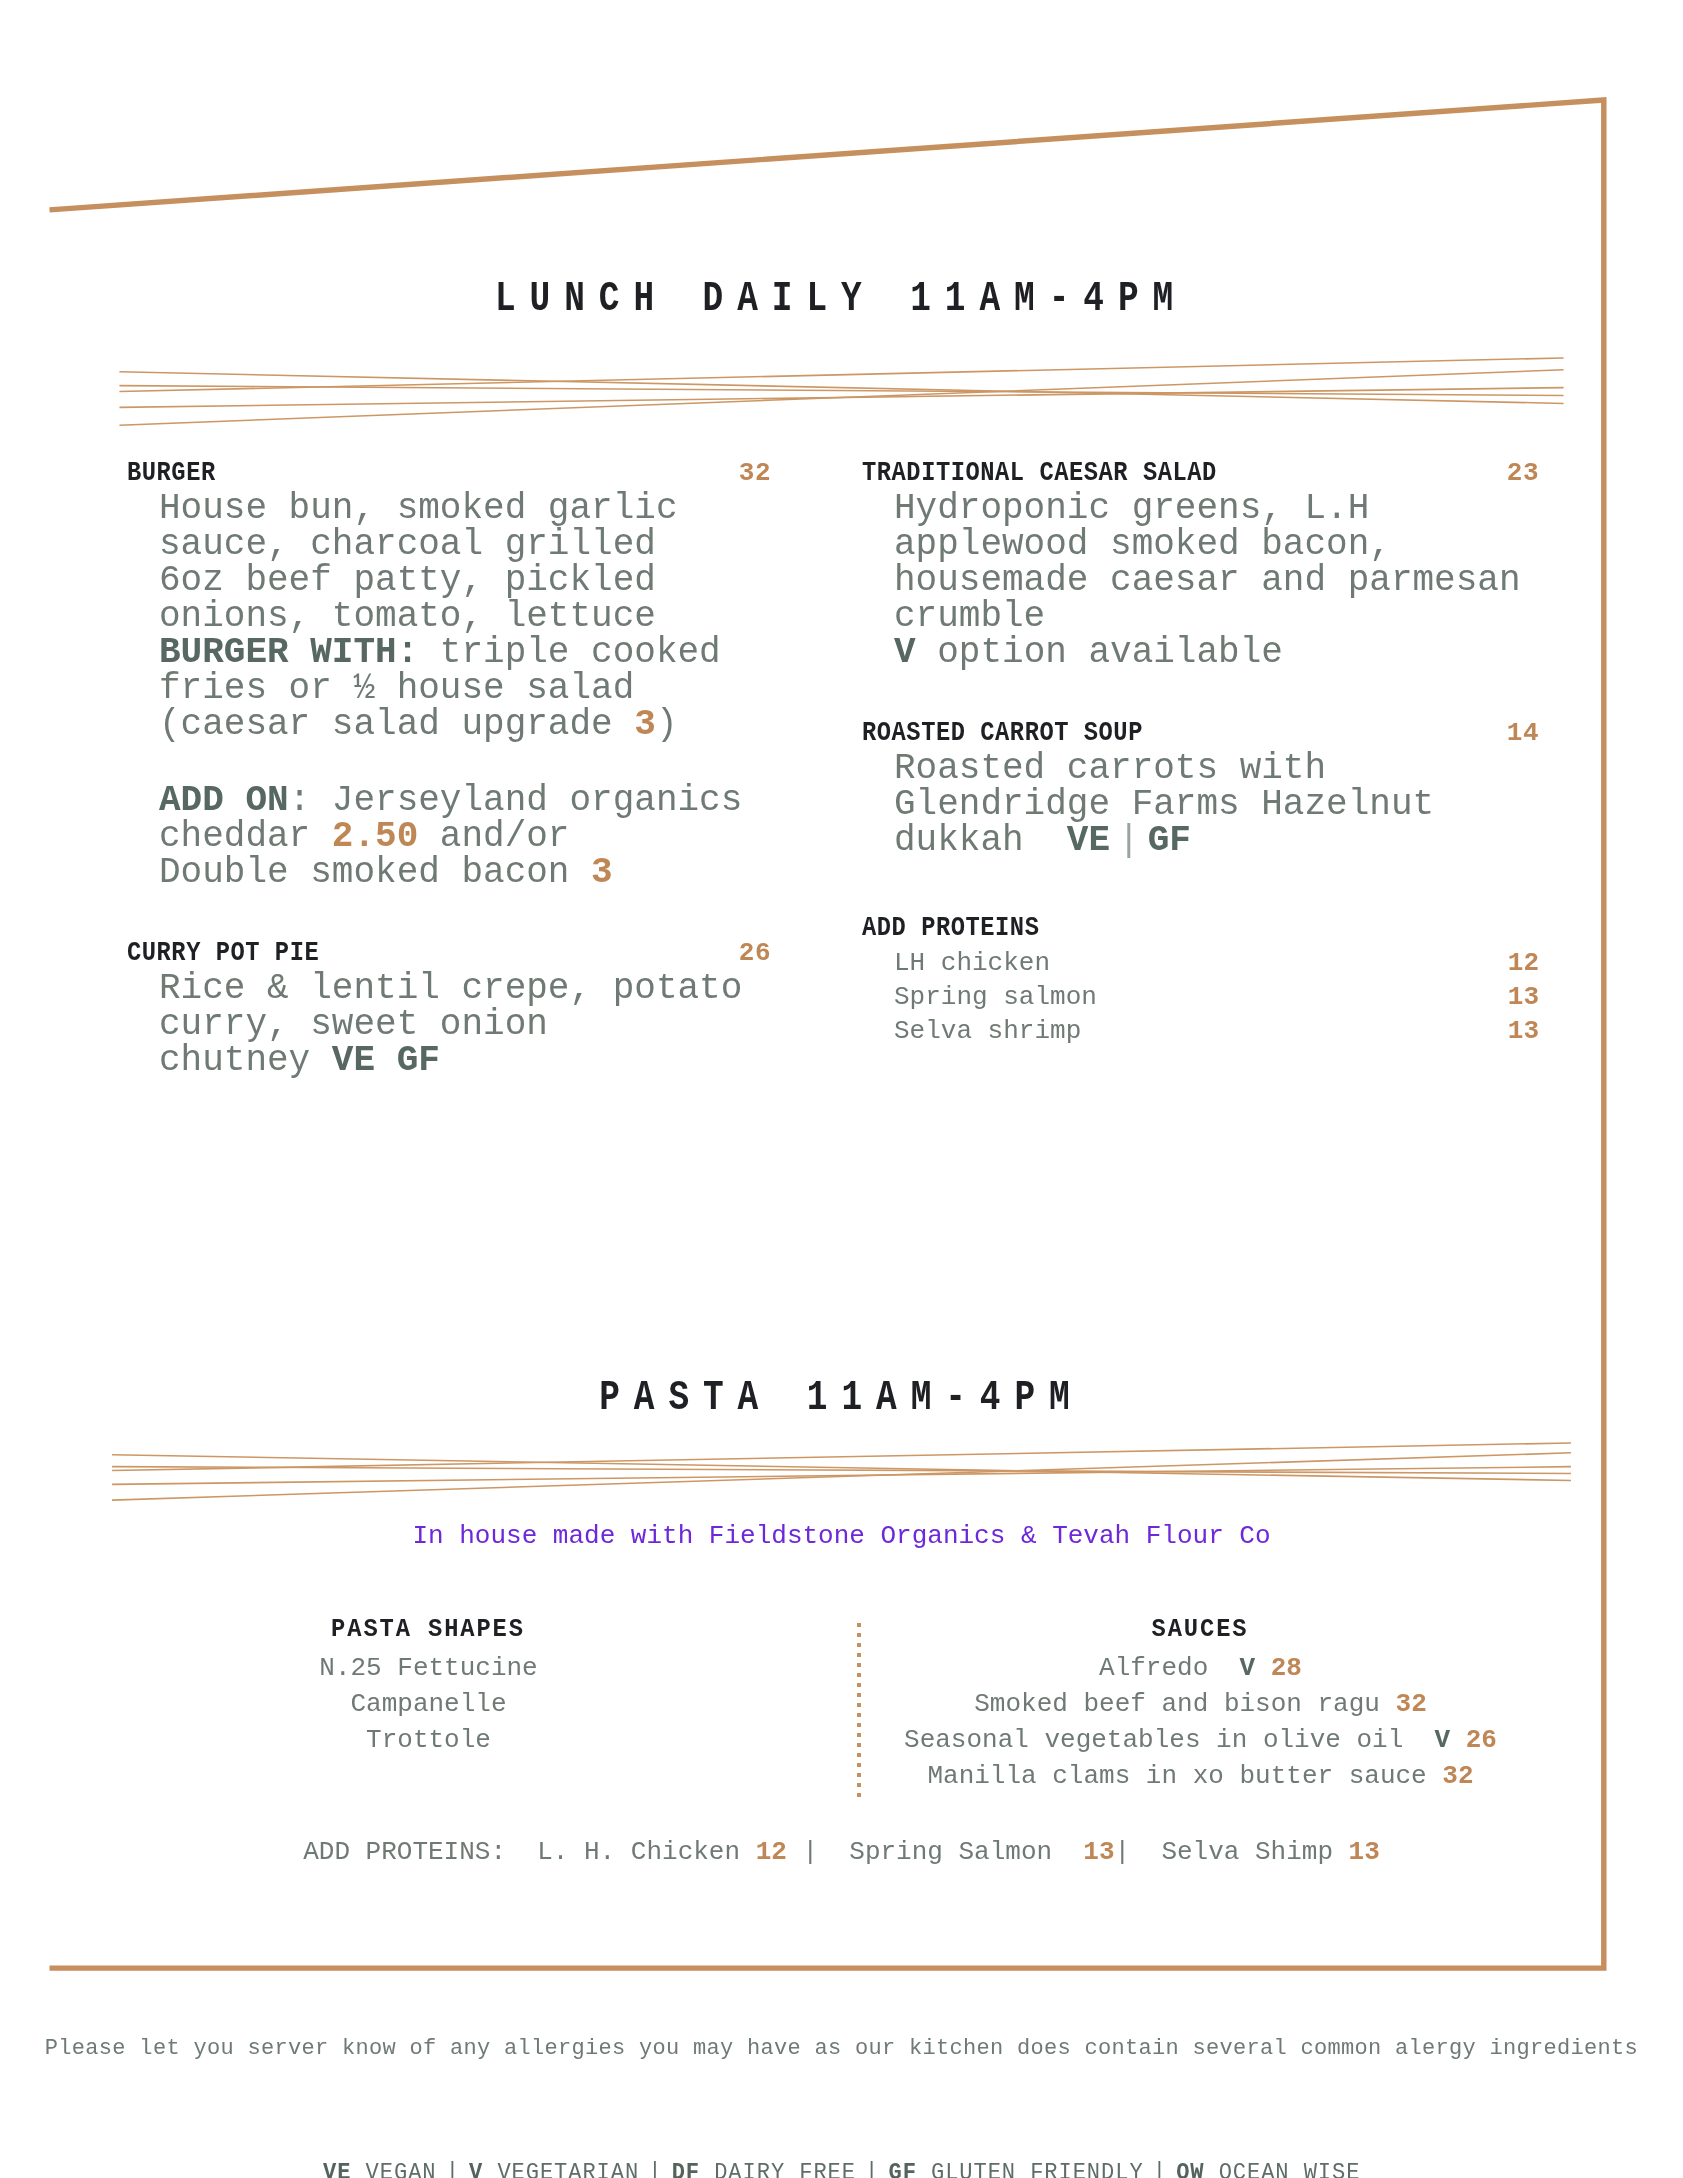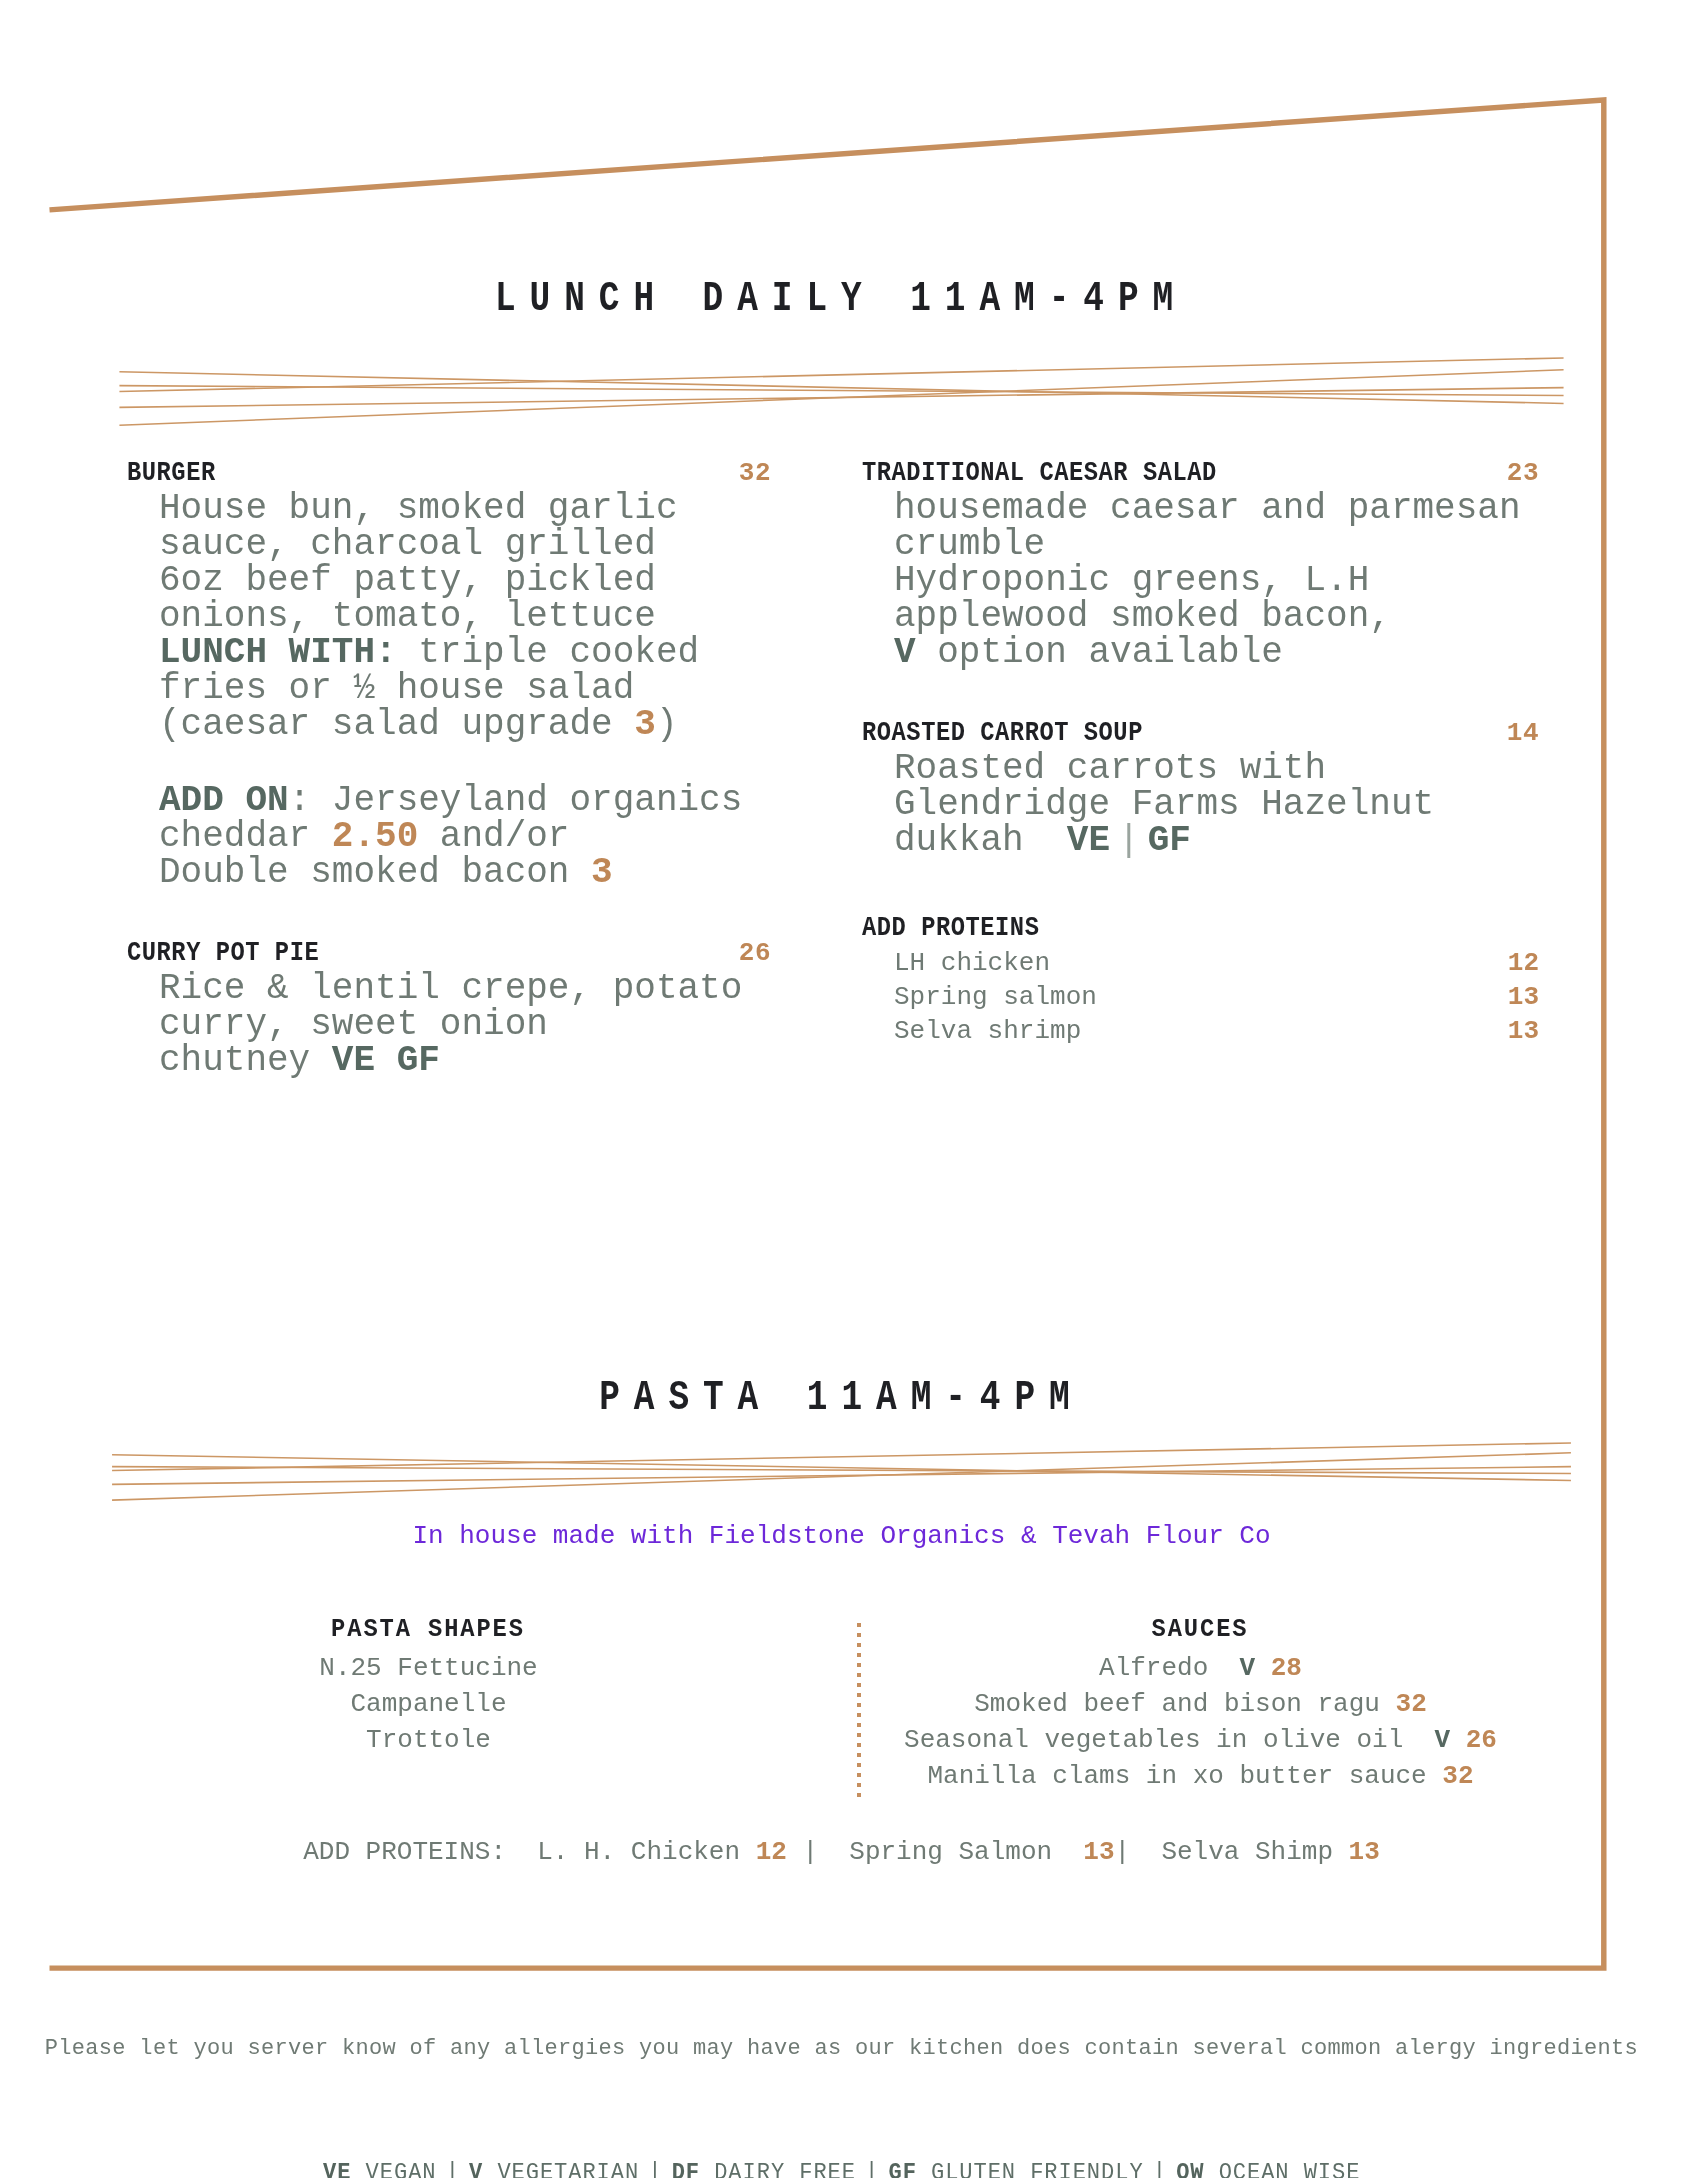--- a/index.html
+++ b/index.html
@@ -108,21 +108,21 @@
 
       <div class="item">
         <div class="item-head">
           <span class="item-name">BURGER</span>
           <span class="item-price">32</span>
         </div>
         <div class="desc">
           <div><span class="pre">House bun, smoked garlic sauce, charcoal grilled</span></div>
           <div><span class="pre">6oz beef patty, pickled onions, tomato, lettuce</span></div>
           <div>
-            <span class="lbl pre">LUNCH WITH:</span><span class="pre"> triple cooked fries or ½ house salad</span>
+            <span class="lbl pre">BURGER WITH:</span><span class="pre"> triple cooked fries or ½ house salad</span>
           </div>
           <div>
             <span class="pre">(caesar salad upgrade </span><span class="num pre">3</span><span class="pre">)</span>
           </div>
           <div class="gap40"></div>
           <div>
             <span class="lbl pre">ADD ON</span><span class="pre">: Jerseyland organics cheddar </span><span class="num pre">2.50</span><span class="pre"> and/or</span>
           </div>
           <div>
             <span class="pre">Double smoked bacon </span><span class="num pre">3</span>
@@ -148,22 +148,22 @@
     </div>
 
     <div class="col-right">
 
       <div class="item">
         <div class="item-head">
           <span class="item-name">TRADITIONAL CAESAR SALAD</span>
           <span class="item-price">23</span>
         </div>
         <div class="desc">
+          <div><span class="pre">Hydroponic greens, L.H applewood smoked bacon,</span></div>
           <div><span class="pre">housemade caesar and parmesan crumble</span></div>
-          <div><span class="pre">Hydroponic greens, L.H applewood smoked bacon,</span></div>
           <div>
             <span class="lbl pre">V</span><span class="pre"> option available</span>
           </div>
         </div>
       </div>
 
       <div class="gap44"></div>
 
       <div class="item">
         <div class="item-head">

